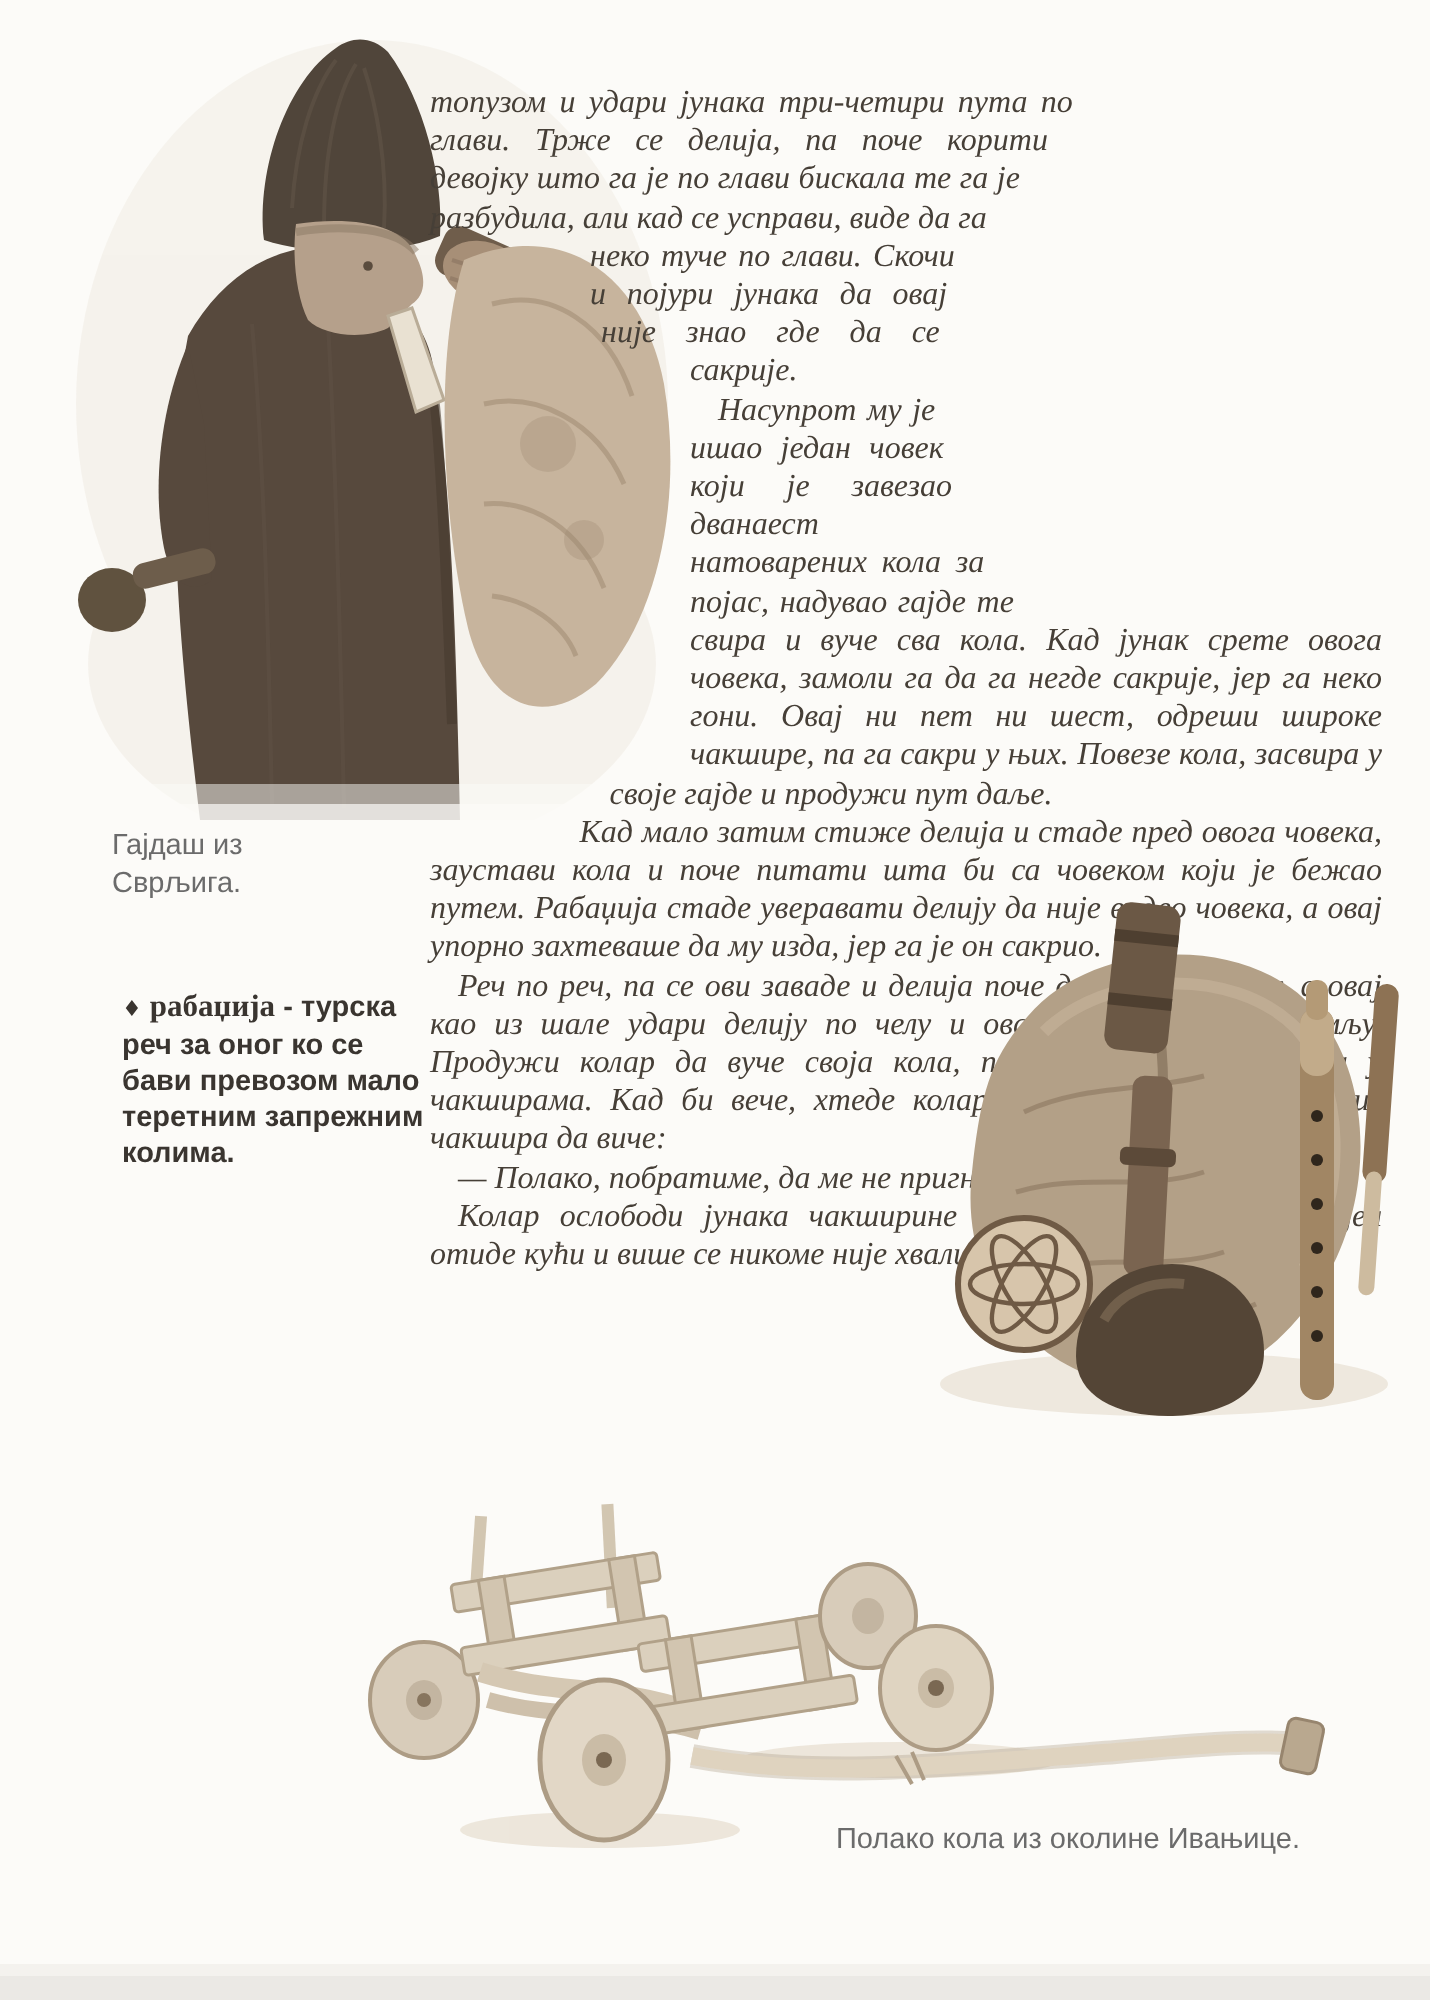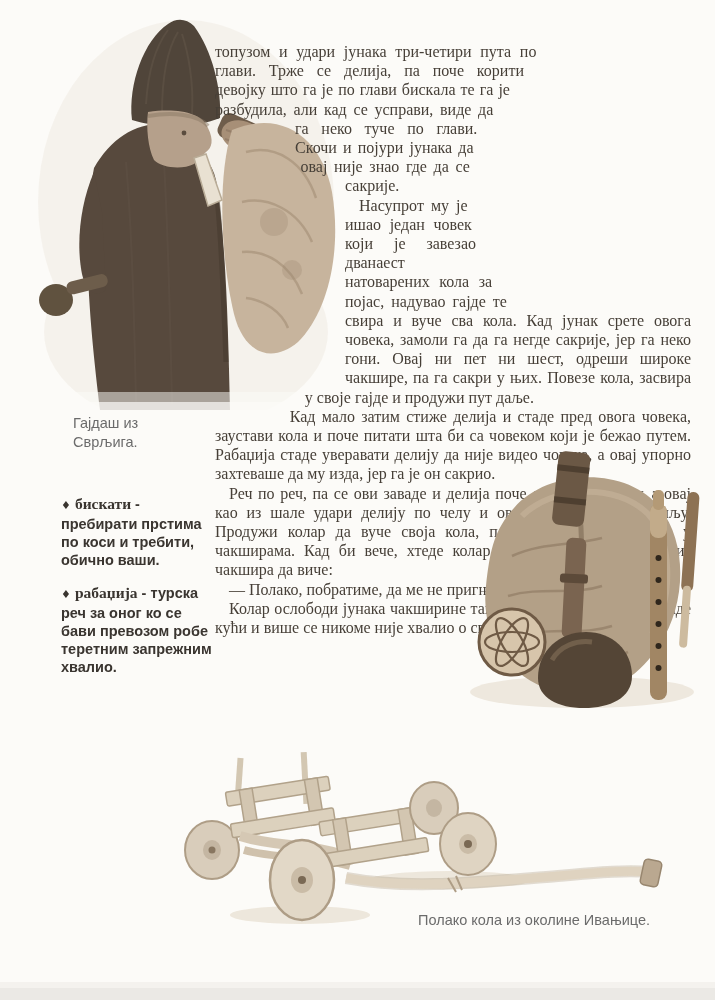--- a/index.html
+++ b/index.html
@@ -8,39 +8,39 @@
     background:#fcfbf8; overflow:hidden;
     font-family:"Liberation Serif", serif;
   }
 
   
   .bodytext {
     position:absolute; left:215px; top:42px; width:476px;
     font-size:16px; line-height:19.2px; color:#463f37;
     text-align:justify;
   }
-  .bodytext p { margin:0; text-indent:14px; }
+  .bodytext p { margin:0; text-indent:14px;font-style:italic; }
   .bodytext p.cont { text-indent:0; }
   .sp-l {
     float:left; width:130px; height:370px;
     shape-outside: polygon(0px 84px, 76px 84px, 76px 136px, 128px 150px, 128px 324px, 112px 340px, 58px 344px, 58px 362px, 0px 368px);
     shape-margin:4px;
   }
   .sp-r {
     float:right; width:230px; height:258px; margin-top:414px;
     shape-outside: polygon(95px 0px, 230px 0px, 230px 258px, 60px 258px, 26px 214px, 12px 150px, 22px 98px, 60px 54px);
     shape-margin:6px;
   }
 
   
   .caption {
     position:absolute; font-family:"Liberation Sans", sans-serif;
     font-size:14.5px; line-height:18.5px; color:#6b6b6b;
   }
-  .cap-piper { left:73px;  top:414px; width:130px; }
+  .cap-piper { left:56px;  top:414px; width:130px; }
   .cap-pipes { left:537px; top:716px; width:172px; }
   .cap-cart  { left:418px; top:911px; width:290px; }
 
   
   .notes {
     position:absolute; left:61px; top:495px; width:152px;
     font-family:"Liberation Sans", sans-serif; font-weight:bold;
     font-size:14.5px; line-height:18px; color:#3a3530;
   }
   .note { margin:0 0 15px 0; }
@@ -95,29 +95,23 @@
 
     <rect x="0" y="380" width="308" height="18" fill="#fcfbf8" opacity="0.5"></rect>
     <rect x="0" y="390" width="308" height="8" fill="#fcfbf8" opacity="0.7"></rect>
   </svg>
 
   <div class="caption cap-piper" style="color: rgb(107, 107, 107);">Гајдаш из Сврљига.</div>
 
   <aside class="notes" style="color: rgb(58, 53, 48);">
     <p class="note">
       <span class="dia">♦</span>
-      <span class="term">бискати</span>
-      <span class="sep">-</span>
-      <span class="def">пребирати прстима по коси и требити, обично ваши.</span>
-    </p>
-    <p class="note">
-      <span class="dia">♦</span>
       <span class="term">рабаџија</span>
       <span class="sep">-</span>
-      <span class="def">турска реч за оног ко се бави превозом робе теретним запрежним хвалио.</span>
+      <span class="def">турска реч за оног ко се бави превозом мало теретним запрежним колима.</span>
     </p>
   </aside>
 
   <main class="bodytext" style="color: rgb(70, 63, 55);">
     <div class="sp-l"></div>
     <div class="sp-r"></div>
     <p class="cont">топузом и удари јунака три-четири пута по глави. Трже се делија, па поче корити девојку што га је по глави бискала те га је разбудила, али кад се усправи, виде да га неко туче по глави. Скочи и појури јунака да овај није знао где да се сакрије.</p>
     <p>Насупрот му је ишао један човек који је завезао дванаест натоварених кола за појас, надувао гајде те свира и вуче сва кола. Кад јунак срете овога човека, замоли га да га негде сакрије, јер га неко гони. Овај ни пет ни шест, одреши широке чакшире, па га сакри у њих. Повезе кола, засвира у своје гајде и продужи пут даље.</p>
     <p>Кад мало затим стиже делија и стаде пред овога човека, заустави кола и поче питати шта би са човеком који је бежао путем. Рабаџија стаде уверавати делију да није видео човека, а овај упорно захтеваше да му изда, јер га је он сакрио.</p>
     <p>Реч по реч, па се ови заваде и делија поче да прети колару, а овај као из шале удари делију по челу и овај паде мртав на земљу. Продужи колар да вуче своја кола, па и заборави на јунака у чакширама. Кад би вече, хтеде колар да седне, а поче јунак из чакшира да виче:</p>

